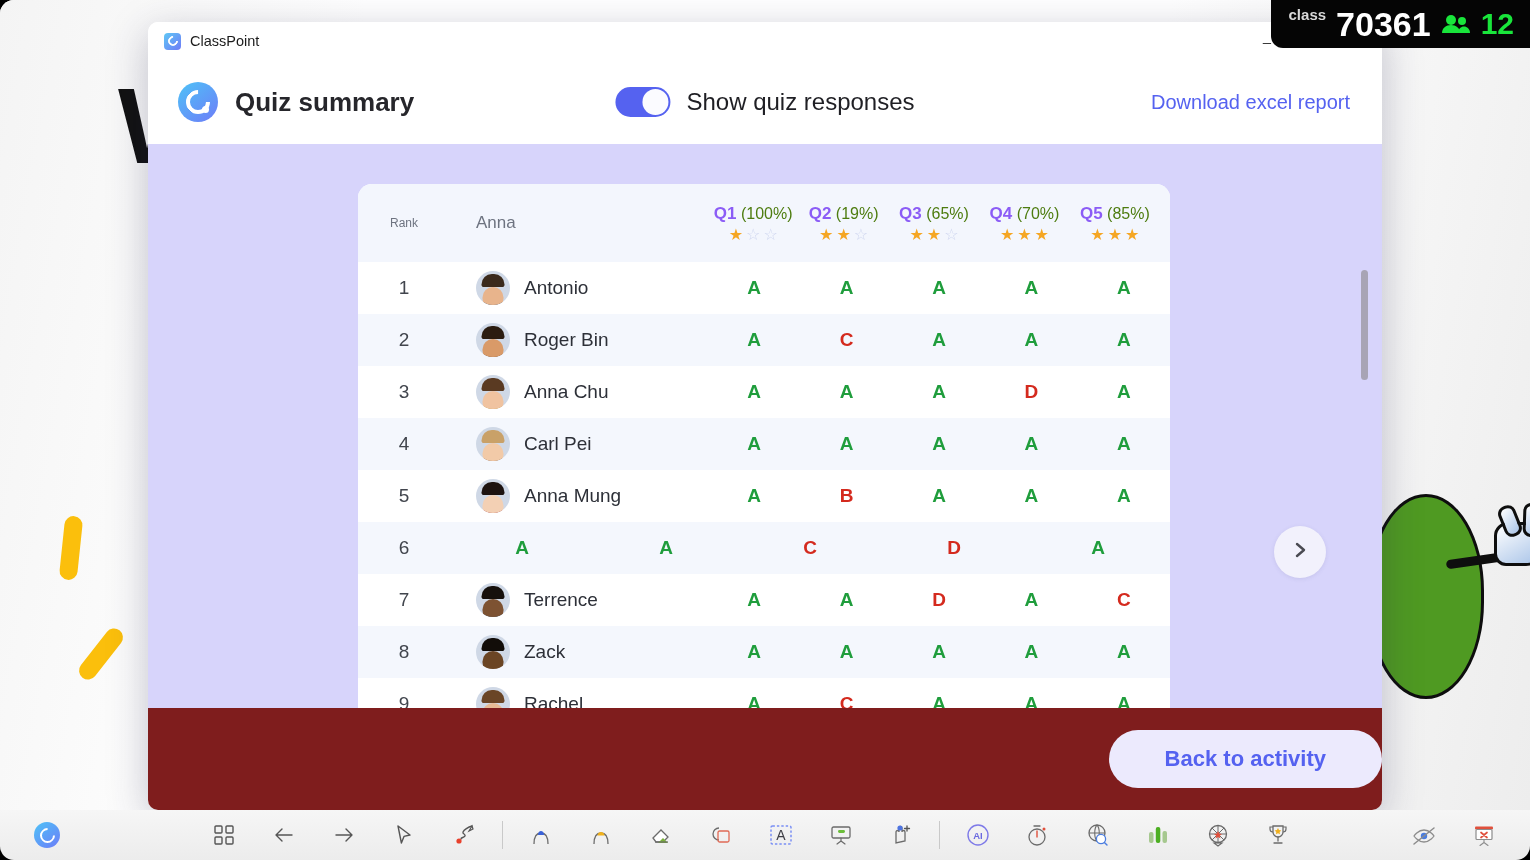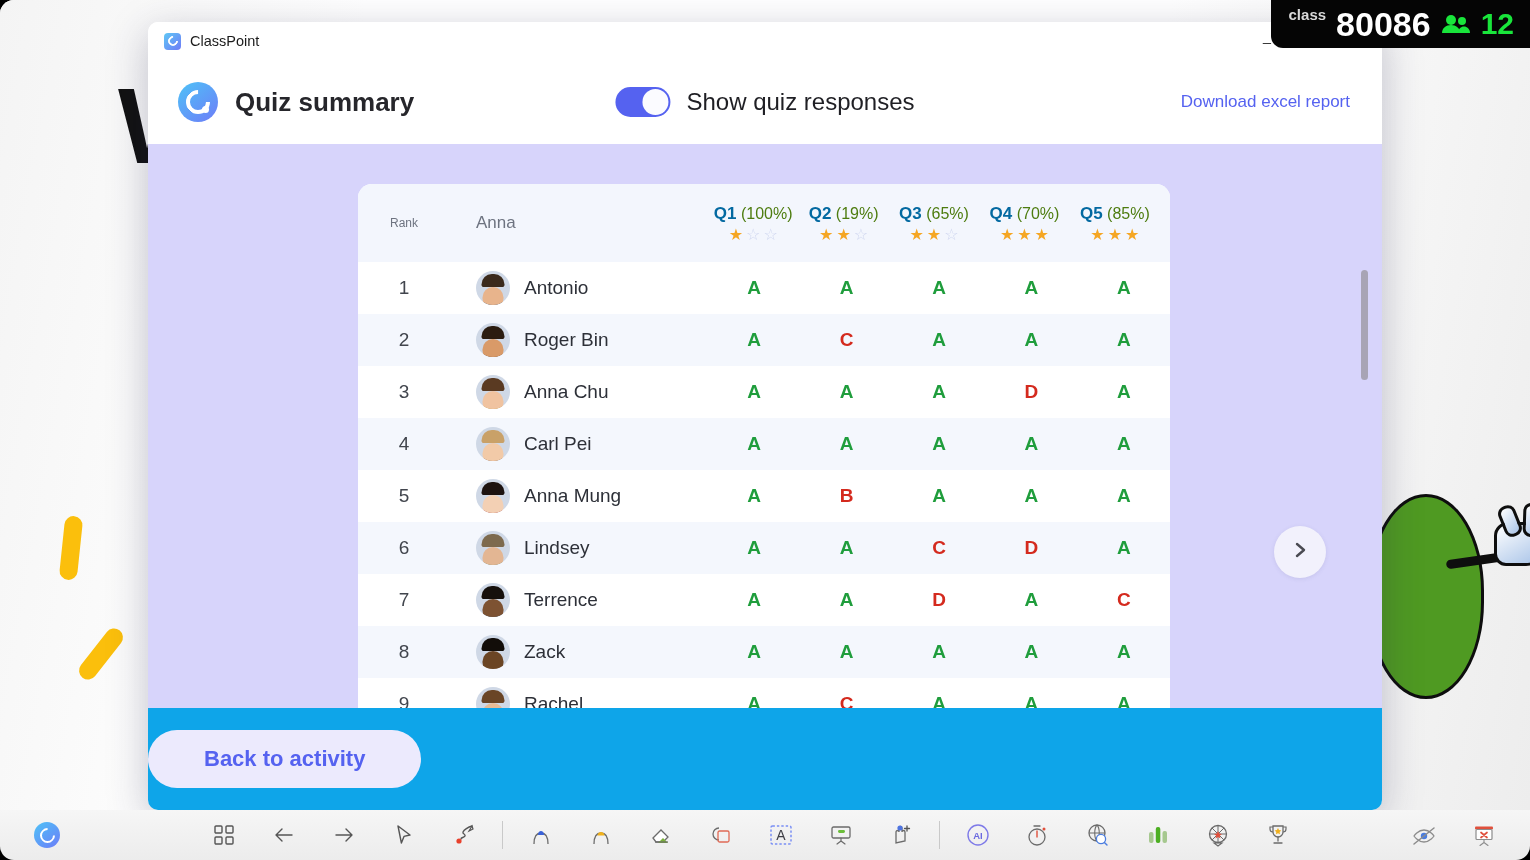--- a/index.html
+++ b/index.html
@@ -172,21 +172,21 @@
     background: #5562f0; position: relative; cursor: pointer;
     flex: 0 0 auto;
   }
   .toggle .knob {
     position: absolute; top: 2px; right: 2px;
     width: 26px; height: 26px; border-radius: 50%; background: #fbfbff;
   }
   .toggle-label { font-size: 24px; color: #1f1f24; white-space: nowrap; }
   .dl-link {
     margin-left: auto;
-    font-size: 17px; color: #5562f0; cursor: pointer; white-space: nowrap;
+    font-size: 20px; color: #5562f0; cursor: pointer; white-space: nowrap;
   }
 
   
   .cp-body {
     flex: 1 1 auto;
     background: #d7d4fb;
     position: relative;
     overflow: hidden;
   }
 
@@ -204,21 +204,21 @@
     height: 78px;
     padding: 0 10px 0 0;
   }
   .th-rank { width: 92px; text-align:center; font-size: 12px; color:#6d7380; }
   .th-name { width: 258px; font-size: 17px; color:#6d7380; padding-left: 26px; }
   .qcol {
     flex: 1 1 0; text-align: center;
     display: flex; flex-direction: column; align-items: center; gap: 3px;
   }
   .qlabel { font-size: 16px; white-space: nowrap; }
-  .qlabel b { color:#0369a1; font-weight: 700; font-size: 17px; }
+  .qlabel b { color:#8b5cf6; font-weight: 700; font-size: 17px; }
   .qlabel span { color:#4d7c0f; }
   .stars { display:flex; gap: 3px; font-size: 16px; line-height: 1; }
   .star-on  { color: #f5a623; }
   .star-off { color: #cfd6ef; }
 
   .trow {
     display: flex; align-items: center;
     height: 52px;
     background: #ffffff;
   }
@@ -265,22 +265,22 @@
   .scrollbar {
     position: absolute;
     right: 14px; top: 126px;
     width: 7px; height: 110px;
     background: #a8a4b5; border-radius: 4px;
   }
 
   .cp-footer {
     flex: 0 0 auto;
     height: 102px;
-    background: #0ea5e9;
-    display:flex; align-items:center; justify-content:flex-start;
+    background: #7f1d1d;
+    display:flex; align-items:center; justify-content:flex-end;
   }
   .back-btn {
     background: #eceafd;
     color: #5562f0;
     font-size: 22px; font-weight: 700;
     padding: 16px 56px;
     border: none; border-radius: 30px;
     cursor: pointer;
     font-family: "Liberation Sans", sans-serif;
   }
@@ -334,21 +334,21 @@
 
     <div class="green-char">
       <div class="green-body"></div>
       <div class="green-arm"></div>
       <div class="green-hand"></div>
     </div>
   </div>
 
   <div class="class-pill">
     <div class="class-word">class</div>
-    <div class="class-code">80086</div>
+    <div class="class-code">70361</div>
     <span class="people-icon">
       <svg width="30" height="22" viewBox="0 0 30 22">
         <circle cx="10" cy="7" r="5" fill="#19e53b"></circle>
         <circle cx="21" cy="8" r="4" fill="#19e53b"></circle>
         <path d="M1 20c0-5 4-8 9-8s9 3 9 8z" fill="#19e53b"></path>
         <path d="M17 20c0-4 3-6.5 6-6.5S29 16 29 20z" fill="#19e53b"></path>
       </svg>
     </span>
     <div class="class-count">12</div>
   </div>
@@ -509,28 +509,20 @@
                 <span>Anna Mung</span>
               </div>
               <div class="td-ans ans-correct">A</div>
               <div class="td-ans ans-wrong">B</div>
               <div class="td-ans ans-correct">A</div>
               <div class="td-ans ans-correct">A</div>
               <div class="td-ans ans-correct">A</div>
             </div>
             <div class="trow alt">
               <div class="td-rank">6</div>
-              <div class="td-name">
-                <div class="avatar">
-                  <div class="body" style="background:#7b8e6a"></div>
-                  <div class="face" style="background:#e3b693"></div>
-                  <div class="hair" style="background:#7d6a4e"></div>
-                </div>
-                <span>Lindsey</span>
-              </div>
               <div class="td-ans ans-correct">A</div>
               <div class="td-ans ans-correct">A</div>
               <div class="td-ans ans-wrong">C</div>
               <div class="td-ans ans-wrong">D</div>
               <div class="td-ans ans-correct">A</div>
             </div>
             <div class="trow">
               <div class="td-rank">7</div>
               <div class="td-name">
                 <div class="avatar">

